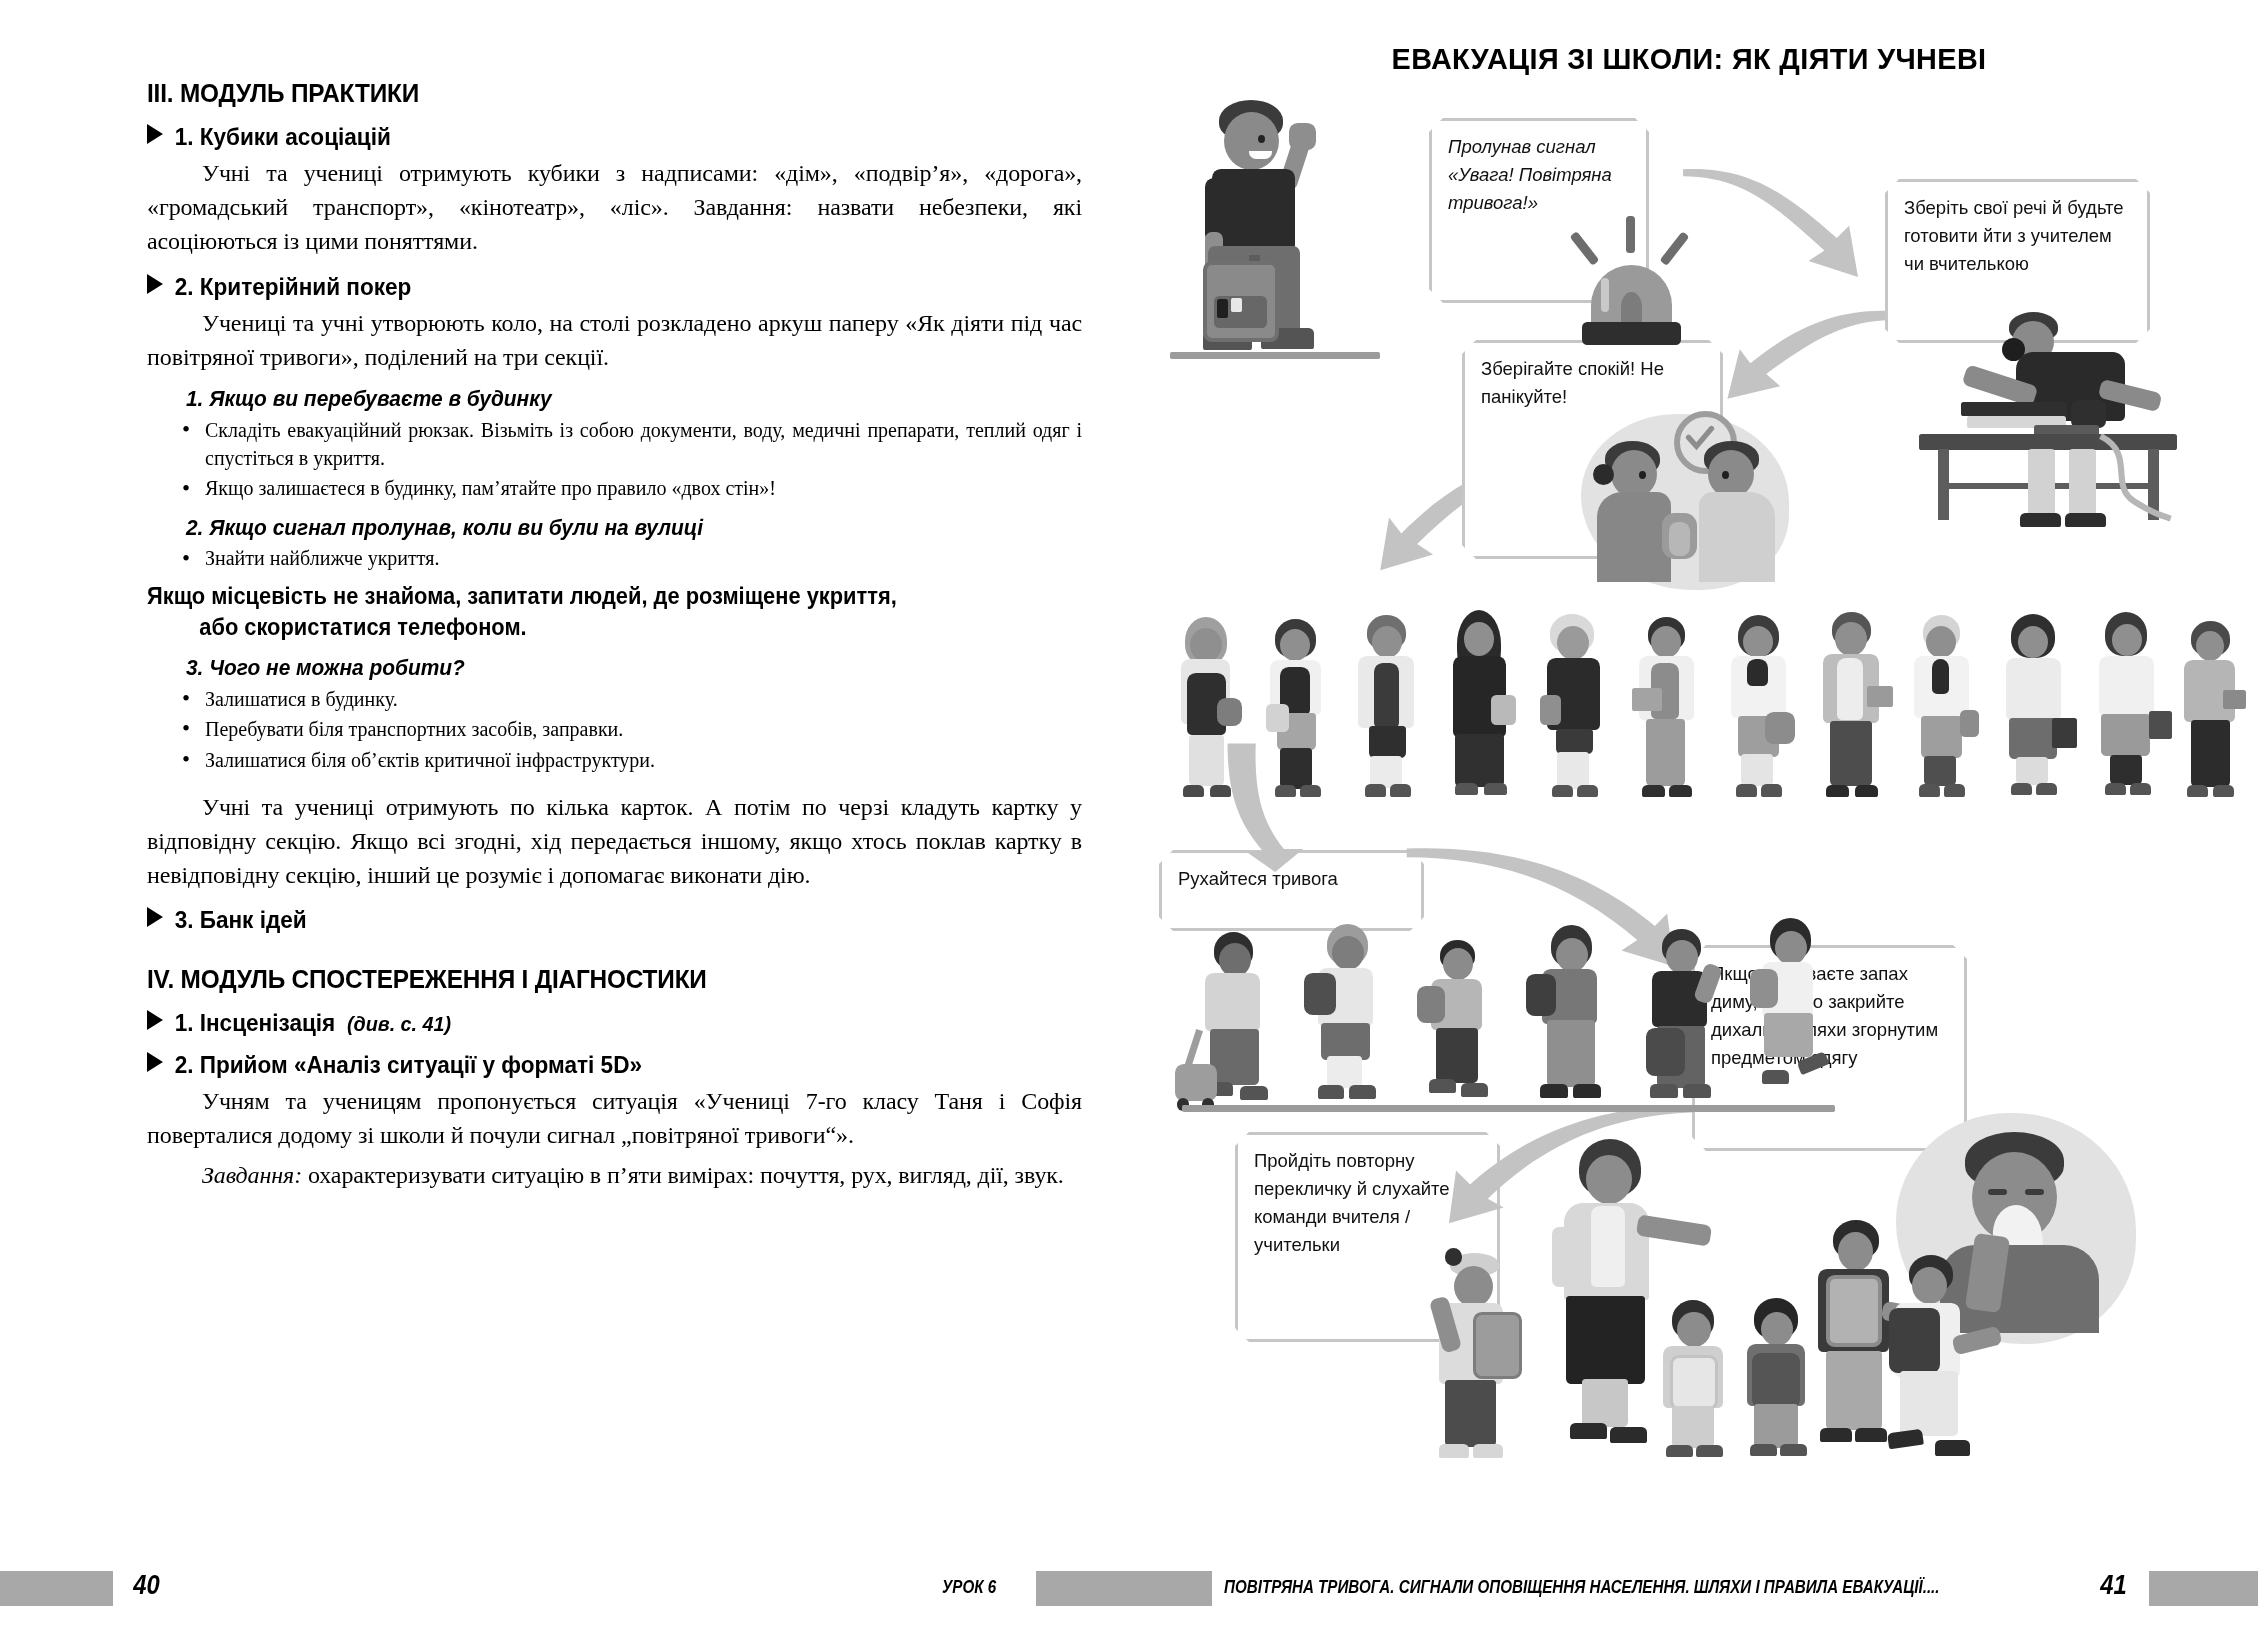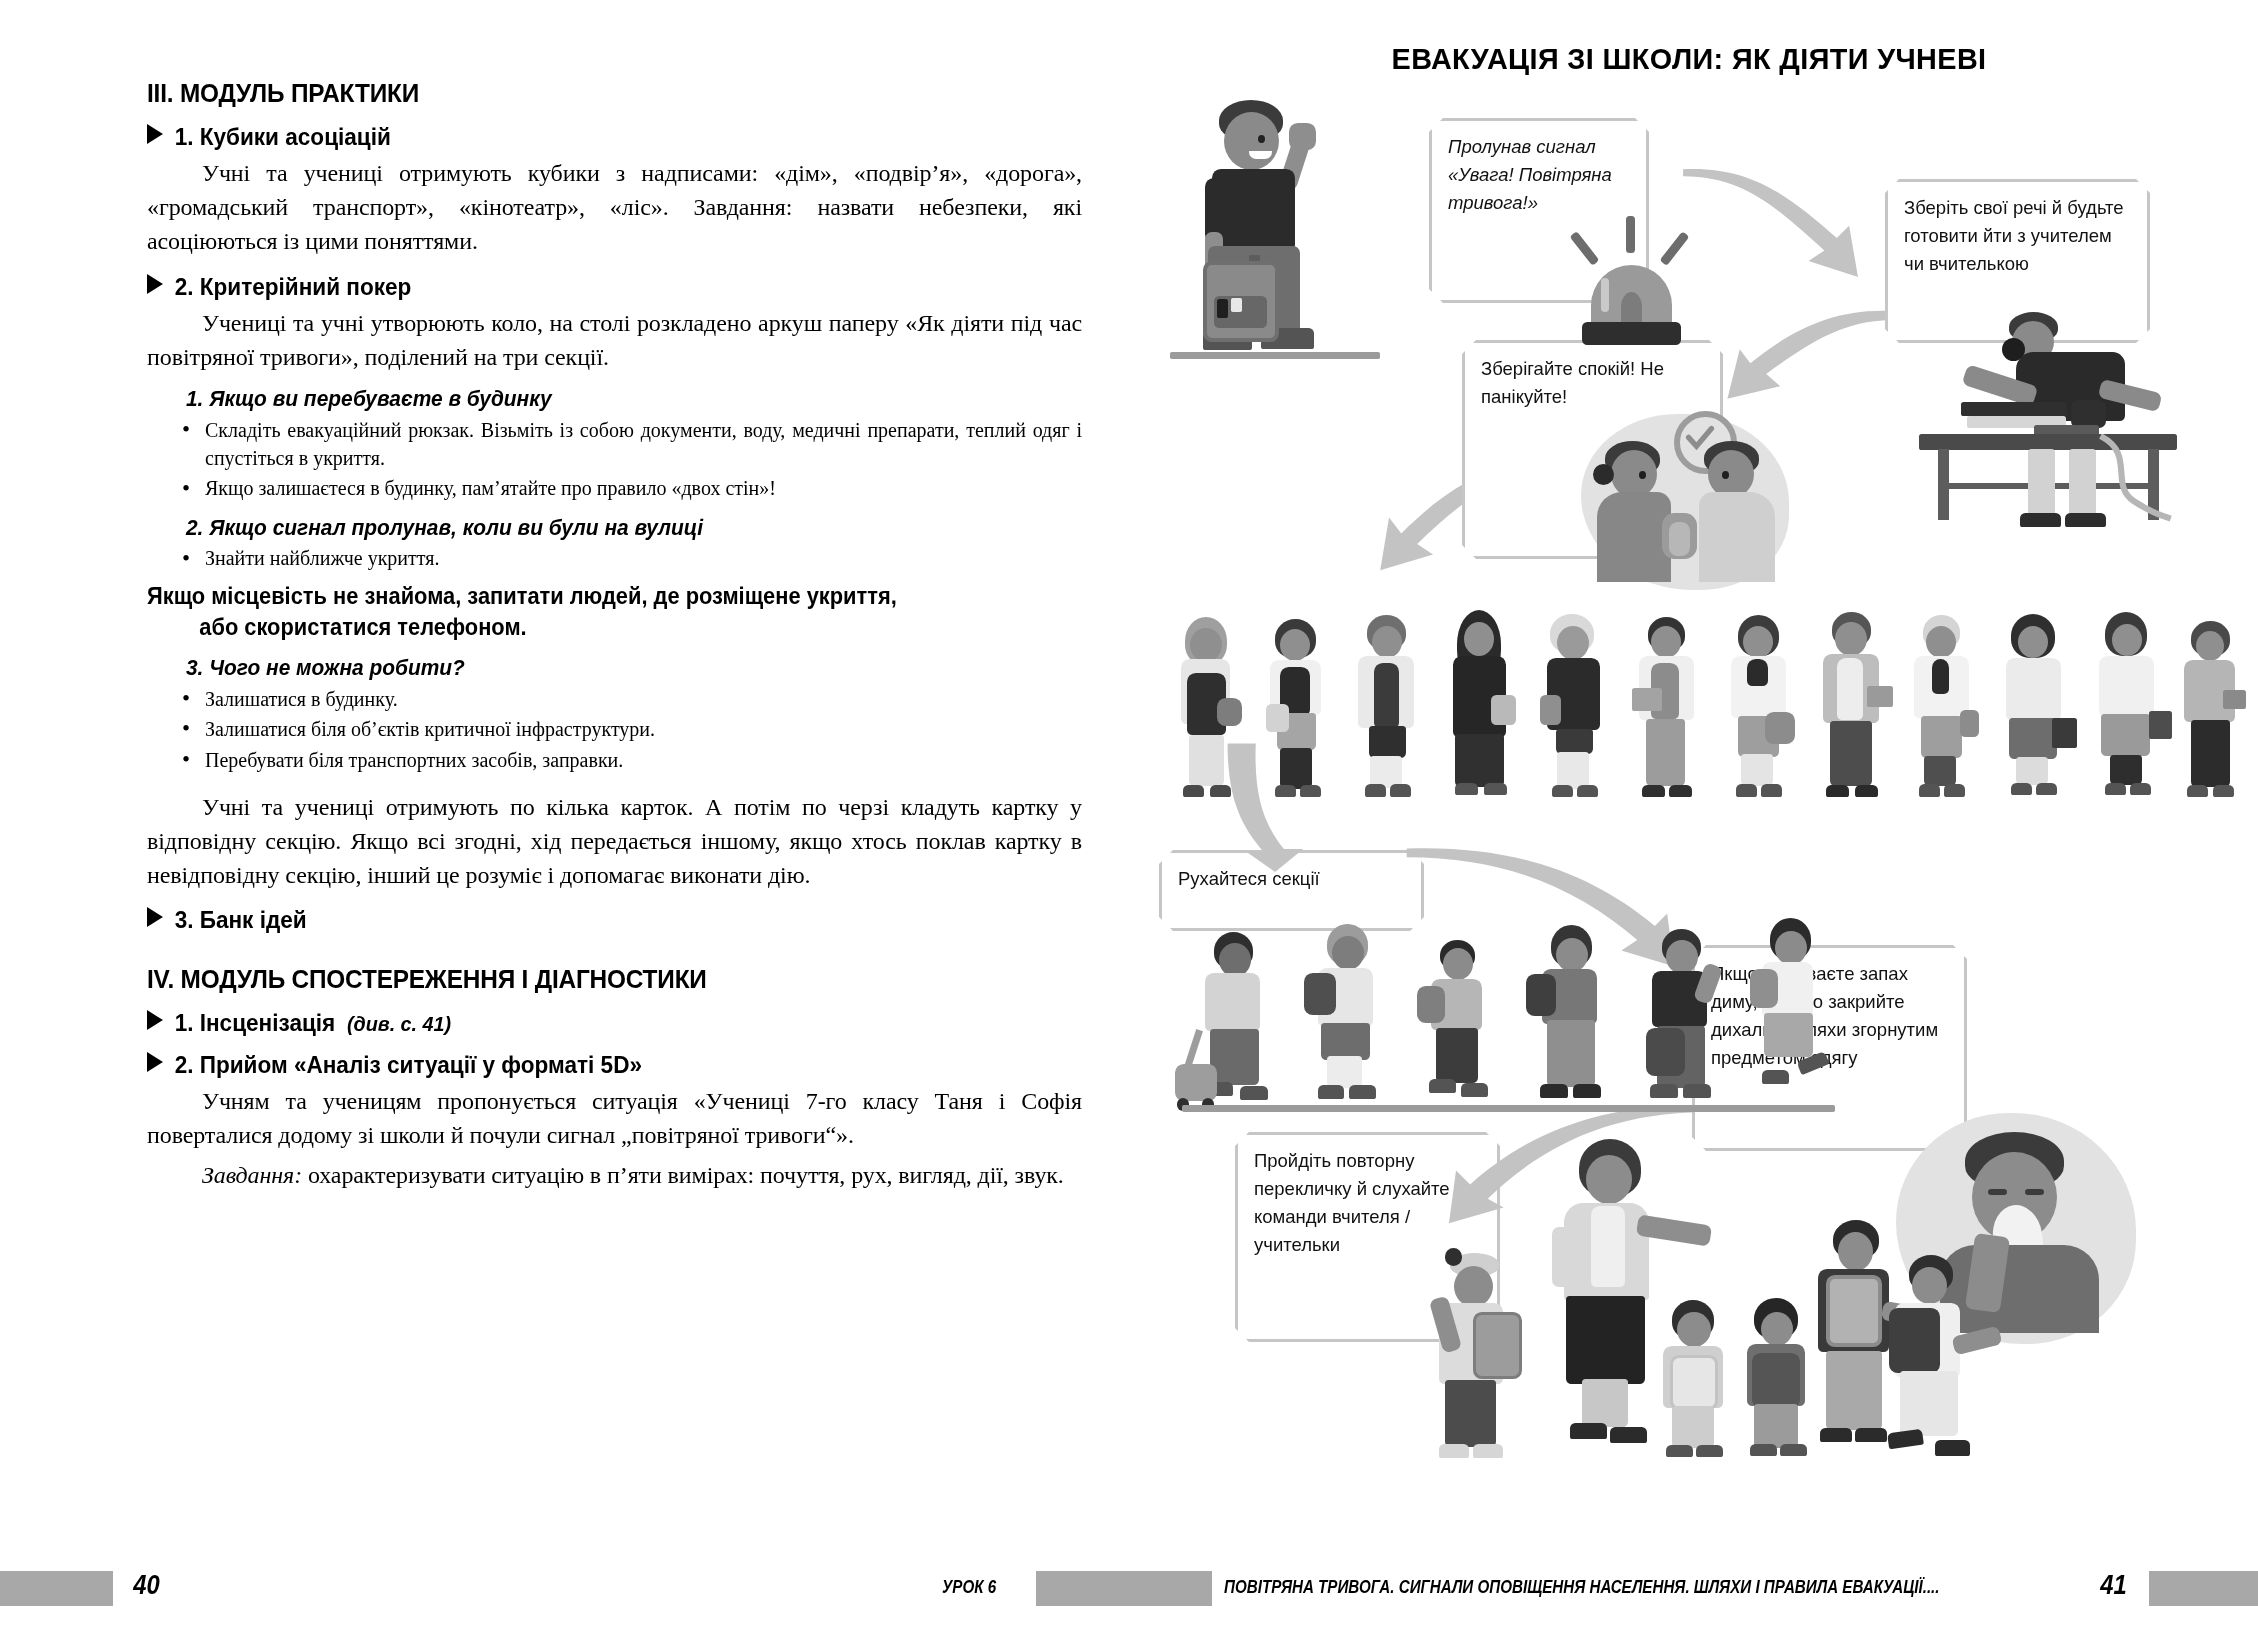--- a/index.html
+++ b/index.html
@@ -198,22 +198,22 @@
       </ul>
 
       <div class="warn">
         <span>Якщо місцевість не знайома, запитати людей, де розміщене укриття,</span>
         <span class="ind">або скористатися телефоном.</span>
       </div>
 
       <div class="num-item">3. Чого не можна робити?</div>
       <ul class="bullets">
         <li>Залишатися в будинку.</li>
+        <li>Перебувати біля транспортних засобів, заправки.</li>
         <li>Залишатися біля об’єктів критичної інфраструктури.</li>
-        <li>Перебувати біля транспортних засобів, заправки.</li>
       </ul>
 
       <p class="body" style="margin-top:16px">Учні та учениці отримують по кілька карток. А потім по черзі кладуть картку у відповідну секцію. Якщо всі згодні, хід переда­ється іншому, якщо хтось поклав картку в невідповідну секцію, інший це розуміє і допомагає виконати дію.</p>
 
       <div class="sub-head">
         <span class="tri"></span>
         <span>3. Банк ідей</span>
       </div>
 
       <div class="module-head second">IV. МОДУЛЬ СПОСТЕРЕЖЕННЯ І ДІАГНОСТИКИ</div>
@@ -487,21 +487,21 @@
         </div>
       </div>
 
       <div class="arrow" style="left:102px;top:656px;width:115px;height:132px;">
         <svg width="115" height="132" viewBox="0 0 130 150">
           <path d="M6,4 C6,64 20,96 46,126 L26,126 L60,150 L92,124 L70,124 C46,94 36,62 38,4 Z" fill="#c3c3c3"></path>
         </svg>
       </div>
 
       <div class="bub lowz" style="left:39px;top:766px;width:265px;height:81px;">
-        <span>Рухайтеся секції</span>
+        <span>Рухайтеся тривога</span>
       </div>
 
       <div class="arrow" style="left:281px;top:768px;width:300px;height:132px;">
         <svg width="300" height="132" viewBox="0 0 340 150">
           <path d="M6,6 C120,6 200,42 268,100 L250,112 L310,130 L302,70 L288,84 C214,22 124,-8 6,-4 Z" fill="#c3c3c3"></path>
         </svg>
       </div>
 
       <div class="fig" style="left:71px;top:829px;width:706px;height:203px;z-index:5;">
         <div class="sk" style="left:0px;top:19.4px;width:97px;height:173px;">

